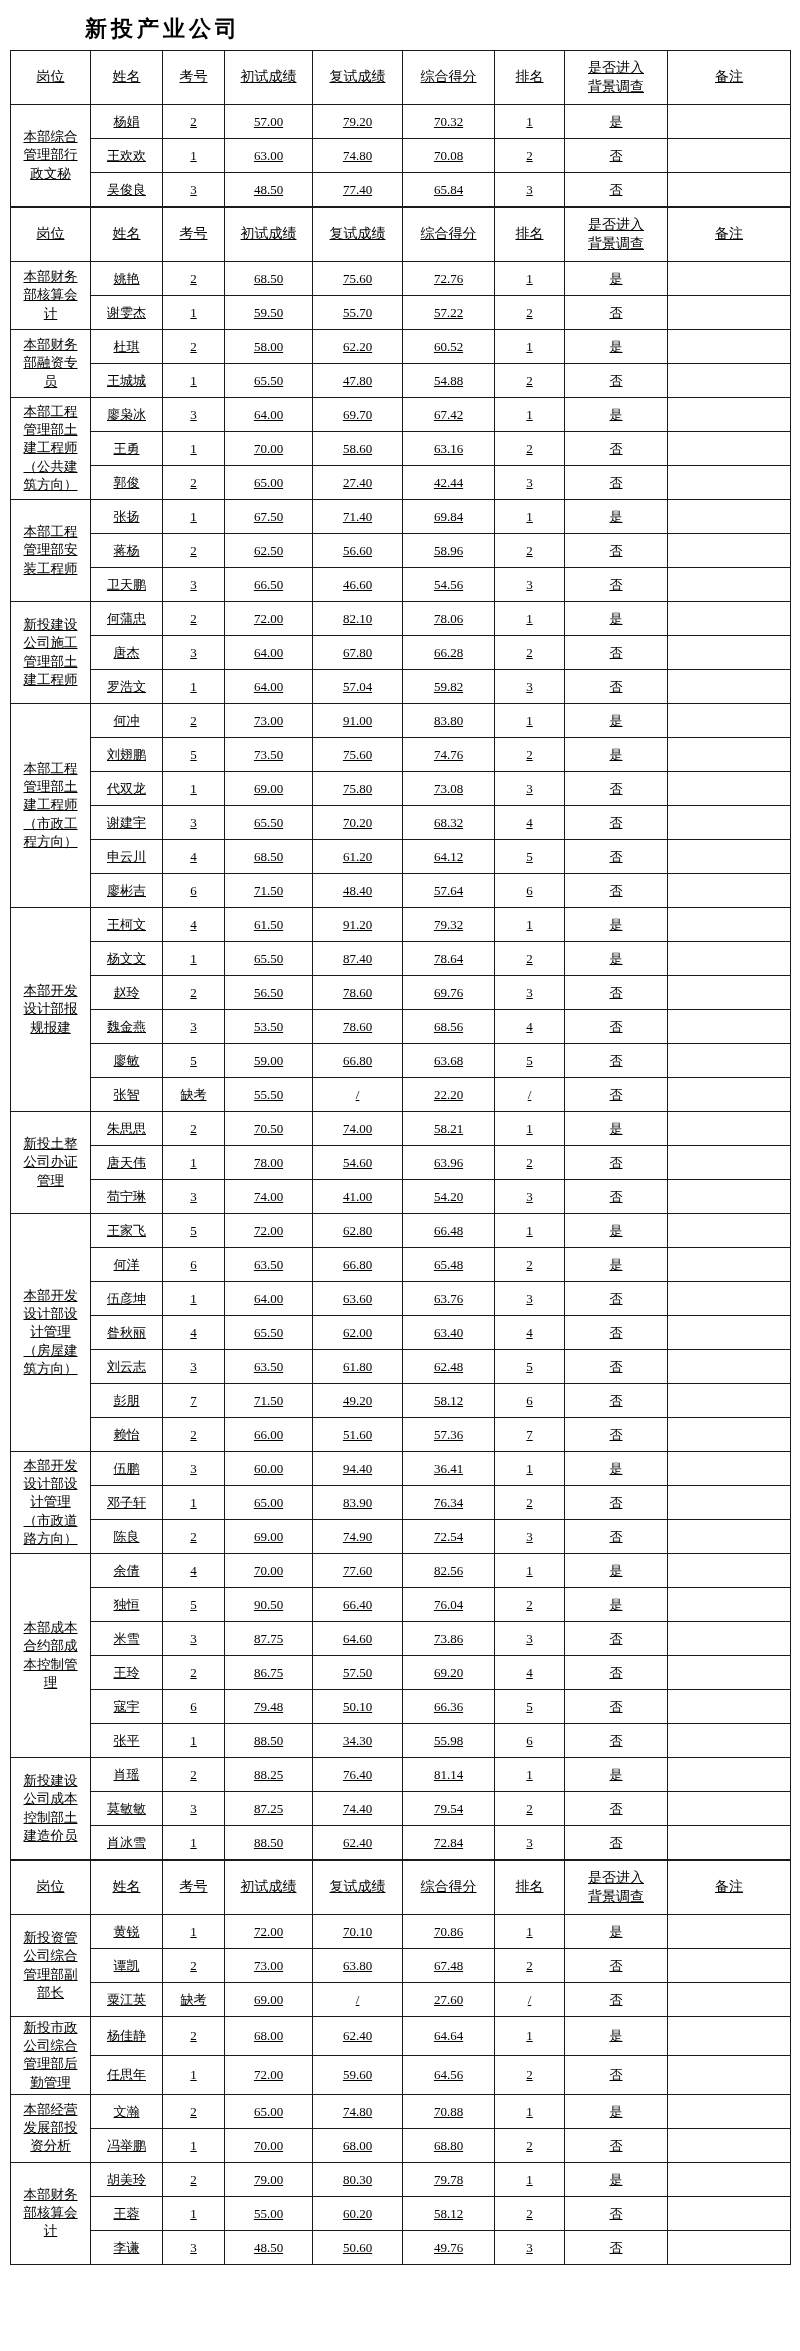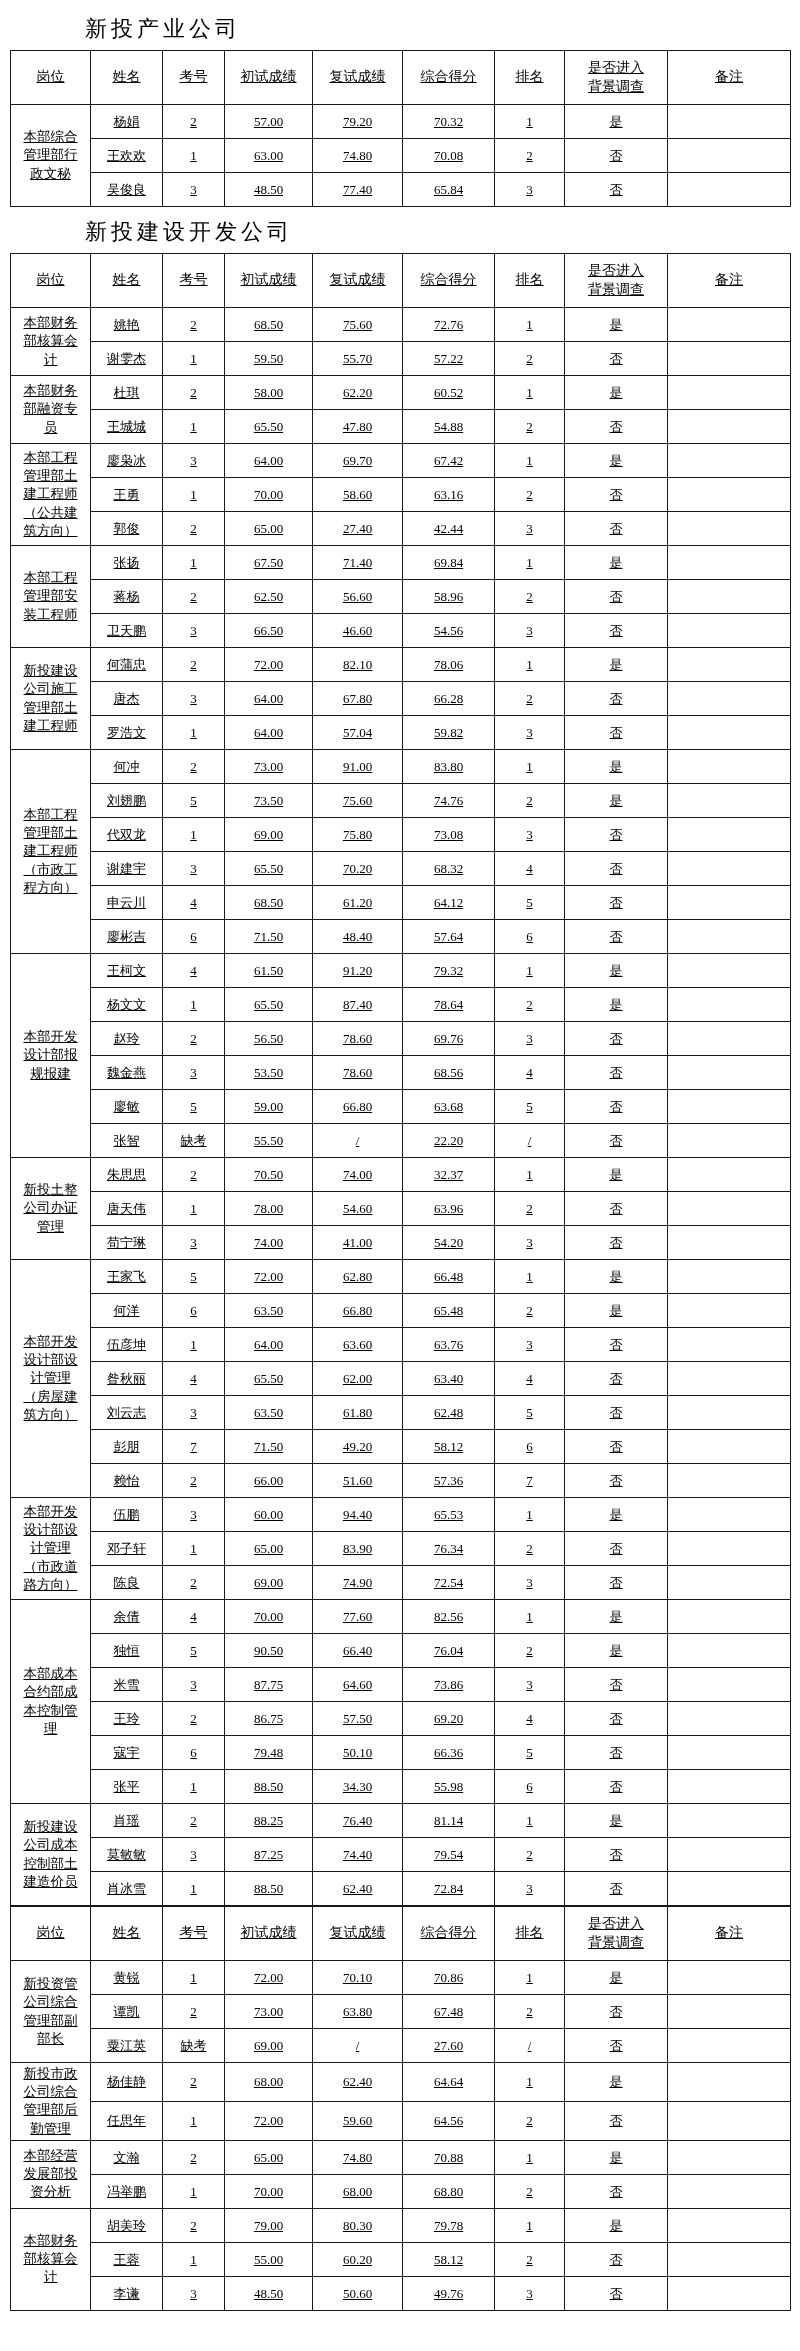--- a/index.html
+++ b/index.html
@@ -9,21 +9,21 @@
     width: 800px;
     font-family: "Liberation Serif", "DejaVu Serif", serif;
     color: #000000;
   }
   .page {
     width: 800px;
     padding-top: 4px;
   }
   .section-title {
     font-size: 22px;
-    font-weight: normal;
+    font-weight: bold;
     margin: 10px 0 6px 85px;
     letter-spacing: 4px;
     line-height: 30px;
   }
   table {
     border-collapse: collapse;
     table-layout: fixed;
     width: 780px;
     margin-left: 10px;
     font-size: 13px;
@@ -118,21 +118,20 @@
           <td>48.50</td>
           <td>77.40</td>
           <td>65.84</td>
           <td>3</td>
           <td>否</td>
           <td></td>
         </tr>
       </tbody>
   </table>
 
-  <h2 class="section-title">新投建设开发公司</h2>
   <table>
     <colgroup>
       <col class="c-pos">
         <col class="c-name">
         <col class="c-no">
         <col class="c-s1">
       <col class="c-s2">
         <col class="c-total">
         <col class="c-rank">
         <col class="c-bg">
@@ -408,21 +407,21 @@
           <td>/</td>
           <td>否</td>
           <td></td>
         </tr>
         <tr>
           <td rowspan="3" class="pos">新投土整公司办证管理</td>
           <td>朱思思</td>
           <td>2</td>
           <td>70.50</td>
           <td>74.00</td>
-          <td>32.37</td>
+          <td>58.21</td>
           <td>1</td>
           <td>是</td>
           <td></td>
         </tr>
         <tr>
           <td>唐天伟</td>
           <td>1</td>
           <td>78.00</td>
           <td>54.60</td>
           <td>63.96</td>
@@ -510,21 +509,21 @@
           <td>7</td>
           <td>否</td>
           <td></td>
         </tr>
         <tr>
           <td rowspan="3" class="pos">本部开发设计部设计管理（市政道路方向）</td>
           <td>伍鹏</td>
           <td>3</td>
           <td>60.00</td>
           <td>94.40</td>
-          <td>65.53</td>
+          <td>36.41</td>
           <td>1</td>
           <td>是</td>
           <td></td>
         </tr>
         <tr>
           <td>邓子轩</td>
           <td>1</td>
           <td>65.00</td>
           <td>83.90</td>
           <td>76.34</td>

